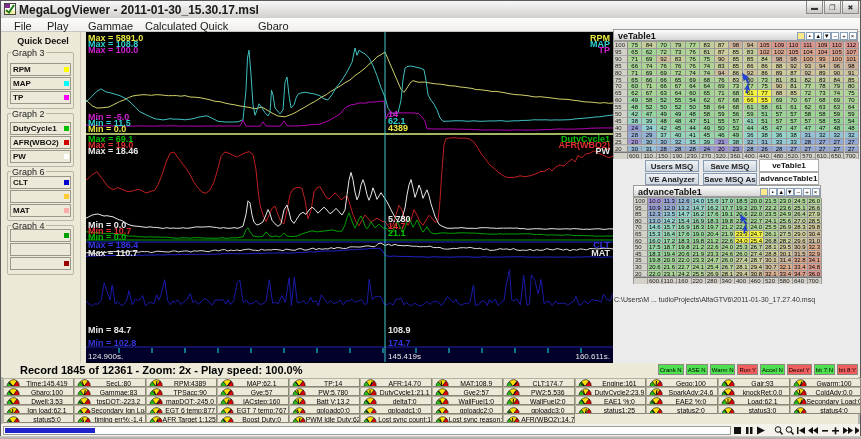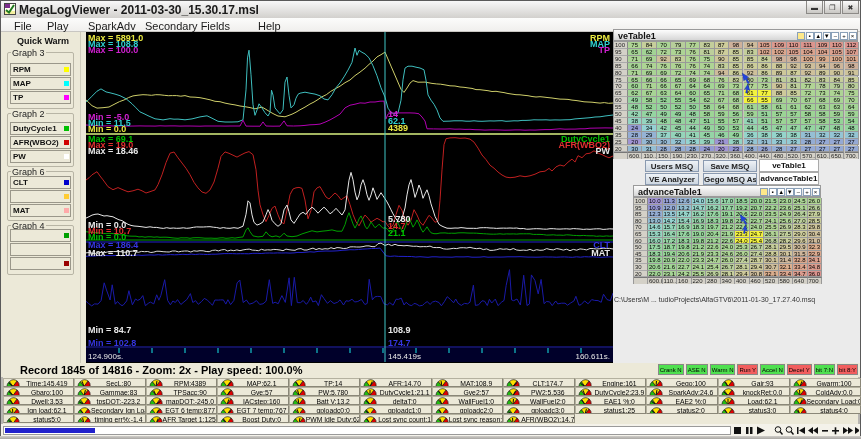--- a/index.html
+++ b/index.html
@@ -3,32 +3,32 @@
 <div class="abs" style="left:0;top:0;width:861px;height:439px;border:1px solid #5a5a5a;"></div>
 <div class="abs" style="left:1px;top:17px;width:2px;height:419px;background:#b8b6b2;"></div>
 <div class="abs" style="left:858px;top:17px;width:2px;height:419px;background:#b8b6b2;"></div>
 <div class="abs" style="left:1px;top:1px;width:859px;height:17px;background:linear-gradient(#f8f8f8,#d2d0cd);"></div>
 <svg class="abs" style="left:4px;top:3px;" width="12" height="12" viewBox="0 0 12 12">
     <rect x="0.5" y="0.5" width="11" height="11" fill="#fffff0" stroke="#444"></rect>
     <rect x="1" y="1" width="5" height="4" fill="#7b2d8b"></rect>
     <rect x="1" y="8" width="10" height="3" fill="#f5f0a0"></rect>
     <path d="M2 7 L5 9.5 L10 2" stroke="#1f7a1f" stroke-width="2" fill="none"></path>
   </svg>
-<div class="abs" style="left:19px;top:3px;font-size:12px;font-weight:bold;color:#1a1a1a;">MegaLogViewer - 2011-03-30_15.30.17.msl</div>
+<div class="abs" style="left:19px;top:3px;font-size:12px;font-weight:bold;color:#1a1a1a;">MegaLogViewer - 2011-01-30_15.30.17.msl</div>
 <div class="abs" style="left:806px;top:1px;width:17px;height:13px;background:linear-gradient(#fbfbfb,#c9c7c3);border:1px solid #8c8a87;border-top:none;font-size:7px;text-align:center;line-height:13px;color:#333;">▬</div>
 <div class="abs" style="left:824px;top:1px;width:17px;height:13px;background:linear-gradient(#fbfbfb,#c9c7c3);border:1px solid #8c8a87;border-top:none;font-size:7px;text-align:center;line-height:13px;color:#333;">❐</div>
 <div class="abs" style="left:842px;top:1px;width:17px;height:13px;background:linear-gradient(#fbfbfb,#c9c7c3);border:1px solid #8c8a87;border-top:none;font-size:7px;text-align:center;line-height:13px;color:#333;">✖</div>
 <div class="abs" style="left:1px;top:18px;width:859px;height:14px;background:linear-gradient(#fcfcfb,#f0efed);border-bottom:1px solid #c8c6c2;"></div>
 <div class="abs" style="left:14px;top:20px;font-size:11px;color:#1a1a1a;">File</div>
 <div class="abs" style="left:47px;top:20px;font-size:11px;color:#1a1a1a;">Play</div>
-<div class="abs" style="left:88px;top:20px;font-size:11px;color:#1a1a1a;">SparkAdv</div>
-<div class="abs" style="left:145px;top:20px;font-size:11px;color:#1a1a1a;">Secondary Fields</div>
-<div class="abs" style="left:258px;top:20px;font-size:11px;color:#1a1a1a;">Help</div>
+<div class="abs" style="left:88px;top:20px;font-size:11px;color:#1a1a1a;">Gammae</div>
+<div class="abs" style="left:145px;top:20px;font-size:11px;color:#1a1a1a;">Calculated Quick</div>
+<div class="abs" style="left:258px;top:20px;font-size:11px;color:#1a1a1a;">Gbaro</div>
 <div class="abs" style="left:1px;top:32px;width:85px;height:331px;background:#ece9d8;"></div>
-<div class="abs" style="left:0px;top:36px;width:86px;text-align:center;font-size:9px;font-weight:bold;color:#111;">Quick Warm</div>
+<div class="abs" style="left:0px;top:36px;width:86px;text-align:center;font-size:9px;font-weight:bold;color:#111;">Quick Decel</div>
 <div class="abs" style="left:7px;top:52px;width:67px;height:57px;border:1px solid #b8b5a5;border-radius:2px;"></div>
 <div class="abs" style="left:11px;top:48px;font-size:9px;color:#222;background:#ece9d8;padding:0 1px;">Graph 3</div>
 <div class="abs" style="left:10px;top:63px;width:61px;height:13px;border:1px solid #9a978a;background:#ece9d8;"></div>
 <div class="abs" style="left:13px;top:65px;font-size:8px;font-weight:bold;color:#111;">RPM</div>
 <div class="abs" style="left:64px;top:67px;width:5px;height:5px;background:#ffff00;"></div>
 <div class="abs" style="left:10px;top:77px;width:61px;height:13px;border:1px solid #9a978a;background:#ece9d8;"></div>
 <div class="abs" style="left:13px;top:79px;font-size:8px;font-weight:bold;color:#111;">MAP</div>
 <div class="abs" style="left:64px;top:81px;width:5px;height:5px;background:#00ffff;"></div>
 <div class="abs" style="left:10px;top:91px;width:61px;height:13px;border:1px solid #9a978a;background:#ece9d8;"></div>
 <div class="abs" style="left:13px;top:93px;font-size:8px;font-weight:bold;color:#111;">TP</div>
@@ -431,21 +431,21 @@
     <div style="position:absolute;left:216.1px;top:110.4px;width:14.4px;height:7px;background:#d4d1c8;border-right:1px solid #999;border-top:1px solid #777;box-sizing:border-box;font-size:6px;line-height:7px;text-align:left;padding-left:1px;color:#222;overflow:hidden;white-space:nowrap;">650..</div>
     <div style="position:absolute;left:230.6px;top:110.4px;width:14.4px;height:7px;background:#d4d1c8;border-right:1px solid #999;border-top:1px solid #777;box-sizing:border-box;font-size:6px;line-height:7px;text-align:left;padding-left:1px;color:#222;overflow:hidden;white-space:nowrap;">700.</div>
   </div>
 <svg class="abs" style="left:741px;top:70px;" width="17" height="28" viewBox="0 0 30 43">
     <path d="M2 2 L14 10 L10 11 L15 20 L12 21 L8 13 L5 16 Z" fill="#2244dd" stroke="#0a1a80" stroke-width="0.5"></path>
     <path d="M12 22 L16 34 L12 31 L11 38 L8 37 L10 29 L6 31 Z" fill="#2244dd" stroke="#0a1a80" stroke-width="0.5"></path>
   </svg>
 <div class="abs" style="left:645px;top:160px;width:54px;height:12px;background:linear-gradient(#eef2f6,#cdd6e0);border:1px solid #8a9ab0;font-size:8px;font-weight:bold;color:#222;text-align:center;line-height:11px;white-space:nowrap;overflow:hidden;">Users MSQ</div>
 <div class="abs" style="left:703px;top:160px;width:54px;height:12px;background:linear-gradient(#eef2f6,#cdd6e0);border:1px solid #8a9ab0;font-size:8px;font-weight:bold;color:#222;text-align:center;line-height:11px;white-space:nowrap;overflow:hidden;">Save MSQ</div>
 <div class="abs" style="left:645px;top:173px;width:54px;height:12px;background:linear-gradient(#eef2f6,#cdd6e0);border:1px solid #8a9ab0;font-size:8px;font-weight:bold;color:#222;text-align:center;line-height:11px;white-space:nowrap;overflow:hidden;">VE Analyzer</div>
-<div class="abs" style="left:703px;top:173px;width:54px;height:12px;background:linear-gradient(#eef2f6,#cdd6e0);border:1px solid #8a9ab0;font-size:8px;font-weight:bold;color:#222;text-align:center;line-height:11px;white-space:nowrap;overflow:hidden;">Gego MSQ As</div>
+<div class="abs" style="left:703px;top:173px;width:54px;height:12px;background:linear-gradient(#eef2f6,#cdd6e0);border:1px solid #8a9ab0;font-size:8px;font-weight:bold;color:#222;text-align:center;line-height:11px;white-space:nowrap;overflow:hidden;">Save MSQ As</div>
 <div class="abs" style="left:759px;top:0px;width:0;height:0;"></div>
 <div class="abs" style="left:759px;top:159px;width:60px;height:13px;background:#fff;border:1px solid #aaa;font-size:8px;font-weight:bold;text-align:center;line-height:12px;color:#111;">veTable1</div>
 <div class="abs" style="left:759px;top:172px;width:60px;height:13px;background:#fff;border:1px solid #aaa;font-size:8px;font-weight:bold;text-align:center;line-height:12px;color:#111;">advanceTable1</div>
 <div style="position:absolute;left:633px;top:185px;width:188px;height:12px;background:linear-gradient(#fdfdfd,#d6d6d6);border:1px solid #9a9a9a;box-sizing:border-box;">
     <span style="position:absolute;left:4px;top:1px;font-size:9px;font-weight:bold;color:#111;">advanceTable1</span>
     <span style="position:absolute;left:126.0px;top:1.5px;width:8px;height:8px;background:#ffe98a;border:1px solid #8aa0b8;box-sizing:border-box;font-size:6px;line-height:6px;text-align:center;color:#000;overflow:hidden;"></span>
     <span style="position:absolute;left:134.6px;top:1.5px;width:8px;height:8px;background:#fff;border:1px solid #8aa0b8;box-sizing:border-box;font-size:6px;line-height:6px;text-align:center;color:#000;overflow:hidden;">▪</span>
     <span style="position:absolute;left:143.2px;top:1.5px;width:8px;height:8px;background:#fff;border:1px solid #8aa0b8;box-sizing:border-box;font-size:6px;line-height:6px;text-align:center;color:#000;overflow:hidden;">▲</span>
     <span style="position:absolute;left:151.8px;top:1.5px;width:8px;height:8px;background:#fff;border:1px solid #8aa0b8;box-sizing:border-box;font-size:6px;line-height:6px;text-align:center;color:#000;overflow:hidden;">▼</span>
     <span style="position:absolute;left:160.4px;top:1.5px;width:8px;height:8px;background:#fff;border:1px solid #8aa0b8;box-sizing:border-box;font-size:6px;line-height:6px;text-align:center;color:#000;overflow:hidden;">–</span>
@@ -622,21 +622,21 @@
     <div style="position:absolute;left:144.5px;top:79.2px;width:14.5px;height:7px;background:#d4d1c8;border-right:1px solid #999;border-top:1px solid #777;box-sizing:border-box;font-size:6px;line-height:7px;text-align:left;padding-left:1px;color:#222;overflow:hidden;white-space:nowrap;">580</div>
     <div style="position:absolute;left:159.0px;top:79.2px;width:14.5px;height:7px;background:#d4d1c8;border-right:1px solid #999;border-top:1px solid #777;box-sizing:border-box;font-size:6px;line-height:7px;text-align:left;padding-left:1px;color:#222;overflow:hidden;white-space:nowrap;">640</div>
     <div style="position:absolute;left:173.5px;top:79.2px;width:14.5px;height:7px;background:#d4d1c8;border-right:1px solid #999;border-top:1px solid #777;box-sizing:border-box;font-size:6px;line-height:7px;text-align:left;padding-left:1px;color:#222;overflow:hidden;white-space:nowrap;">700</div>
   </div>
 <svg class="abs" style="left:739px;top:212px;" width="16" height="26" viewBox="0 0 30 43">
     <path d="M2 2 L14 10 L10 11 L15 20 L12 21 L8 13 L5 16 Z" fill="#2244dd" stroke="#0a1a80" stroke-width="0.5"></path>
     <path d="M12 22 L16 34 L12 31 L11 38 L8 37 L10 29 L6 31 Z" fill="#2244dd" stroke="#0a1a80" stroke-width="0.5"></path>
   </svg>
 <div class="abs" style="left:614px;top:296px;font-size:7px;color:#333;white-space:nowrap;">C:\Users\M ... tudioProjects\AlfaGTV6\2011-01-30_17.27.40.msq</div>
 <div class="abs" style="left:1px;top:363px;width:859px;height:14px;background:#ece9d8;"></div>
-<div class="abs" style="left:20px;top:364px;font-size:11px;font-weight:bold;color:#000;">Record 1845 of 14816 - Zoom: 2x - Play speed: 100.0%</div>
+<div class="abs" style="left:20px;top:364px;font-size:11px;font-weight:bold;color:#000;">Record 1845 of 12361 - Zoom: 2x - Play speed: 100.0%</div>
 <div class="abs" style="right:3px;top:364px;display:flex;gap:2px;">
     <div style="background:#4fe04f;border:1px solid #888;font-size:6px;padding:1.5px 1px;color:#000;white-space:nowrap;">Crank N</div>
     <div style="background:#4fe04f;border:1px solid #888;font-size:6px;padding:1.5px 1px;color:#000;white-space:nowrap;">ASE N</div>
     <div style="background:#4fe04f;border:1px solid #888;font-size:6px;padding:1.5px 1px;color:#000;white-space:nowrap;">Warm N</div>
     <div style="background:#f25e5e;border:1px solid #888;font-size:6px;padding:1.5px 1px;color:#000;white-space:nowrap;">Run Y</div>
     <div style="background:#4fe04f;border:1px solid #888;font-size:6px;padding:1.5px 1px;color:#000;white-space:nowrap;">Accel N</div>
     <div style="background:#f25e5e;border:1px solid #888;font-size:6px;padding:1.5px 1px;color:#000;white-space:nowrap;">Decel Y</div>
     <div style="background:#4fe04f;border:1px solid #888;font-size:6px;padding:1.5px 1px;color:#000;white-space:nowrap;">bit 7:N</div>
     <div style="background:#f25e5e;border:1px solid #888;font-size:6px;padding:1.5px 1px;color:#000;white-space:nowrap;">bit 8:Y</div>
   </div>

